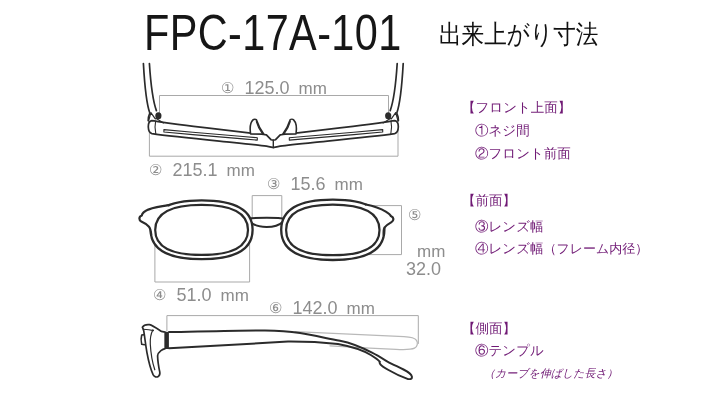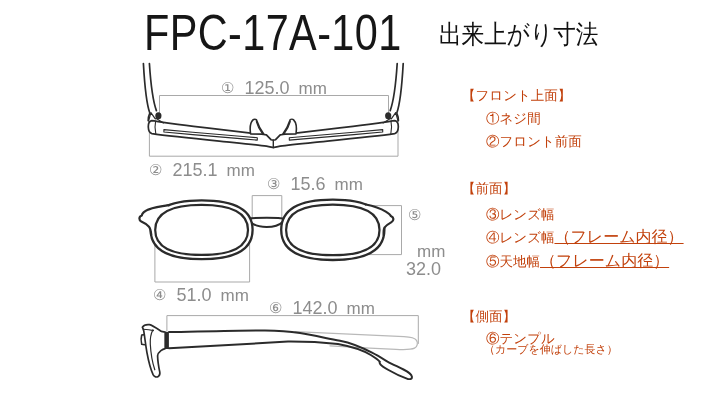--- a/index.html
+++ b/index.html
@@ -16,24 +16,24 @@
   .meas .unit{margin-left:9px;font-size:17px;}
   .m1{left:221px;top:79px;}
   .m2{left:149px;top:161px;}
   .m3{left:267px;top:175px;}
   .m4{left:153px;top:286px;}
   .m6{left:269px;top:299px;}
   .m5{color:#8d8d8d;}
   .m5 .cnum{position:absolute;left:2px;top:0;font-size:15px;}
   .m5 .val{position:absolute;left:0px;top:17px;font-size:18px;margin-top:36px;}
   .m5 .unit{position:absolute;left:11px;top:36px;font-size:17px;}
-  .legend-line{position:absolute;color:#c2410c;font-size:13.5px;line-height:15px;letter-spacing:0;}
+  .legend-line{position:absolute;color:#701a75;font-size:13.5px;line-height:15px;letter-spacing:0;margin-top:12px;}
   .legend-head{left:462px;}
-  .legend-item{left:486px;}
-  .legend-item .note{font-size:16px;letter-spacing:0;text-decoration:underline;}
+  .legend-item{left:475px;}
+  .legend-item .note{font-size:13px;letter-spacing:0;}
   .legend-foot{left:484px;font-size:11px;}
 </style>
 </head>
 <body>
 
 <div id="stage">
 
   <svg id="art" viewBox="0 0 714 400" fill="none" stroke-linecap="round" stroke-linejoin="round">
 
     <g>
@@ -234,19 +234,18 @@
     <span class="unit">mm</span>
   </div>
 
   <div class="legend-line legend-head" style="top:88px;">【フロント上面】</div>
   <div class="legend-line legend-item" style="top:110.5px;"><span>①</span><span>ネジ間</span></div>
   <div class="legend-line legend-item" style="top:133.5px;text-align:center;"><span>②</span><span>フロント前面</span></div>
 
   <div class="legend-line legend-head" style="top:181px;">【前面】</div>
   <div class="legend-line legend-item" style="top:206.5px;"><span>③</span><span>レンズ幅</span></div>
   <div class="legend-line legend-item" style="top:229px;"><span>④</span><span>レンズ幅</span><span class="note">（フレーム内径）</span></div>
-  <div class="legend-line legend-item" style="top:252.5px;"><span>⑤</span><span>天地幅</span><span class="note">（フレーム内径）</span></div>
 
   <div class="legend-line legend-head" style="top:308.5px;">【側面】</div>
   <div class="legend-line legend-item" style="top:330.5px;"><span>⑥</span><span>テンプル</span></div>
-  <div class="legend-line legend-foot" style="top:342px;">（カーブを伸ばした長さ）</div>
+  <div class="legend-line legend-foot" style="top:354px;font-style:italic;">（カーブを伸ばした長さ）</div>
 
 </div>
 
 </body></html>

